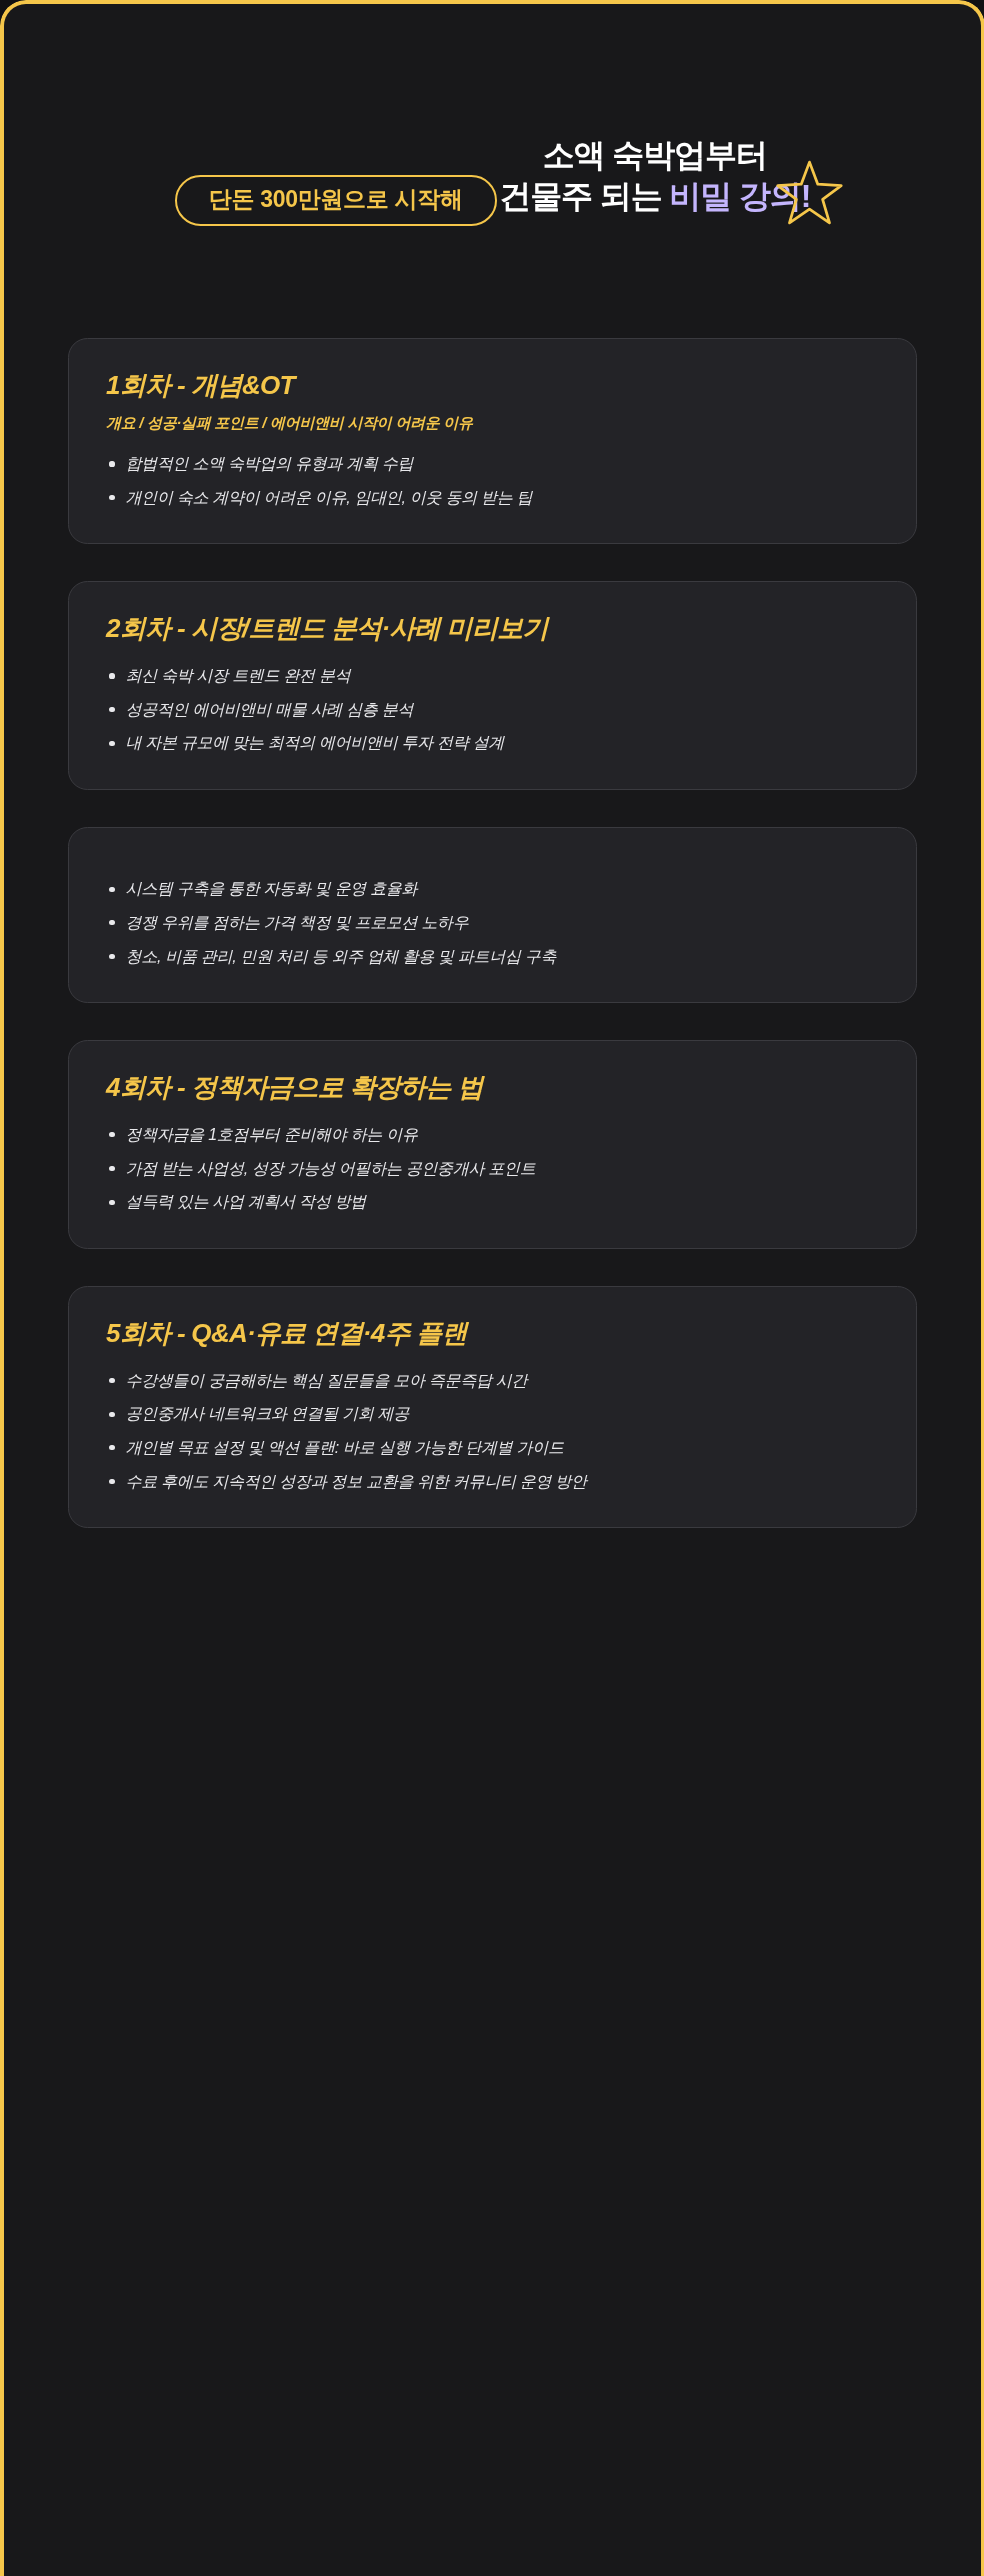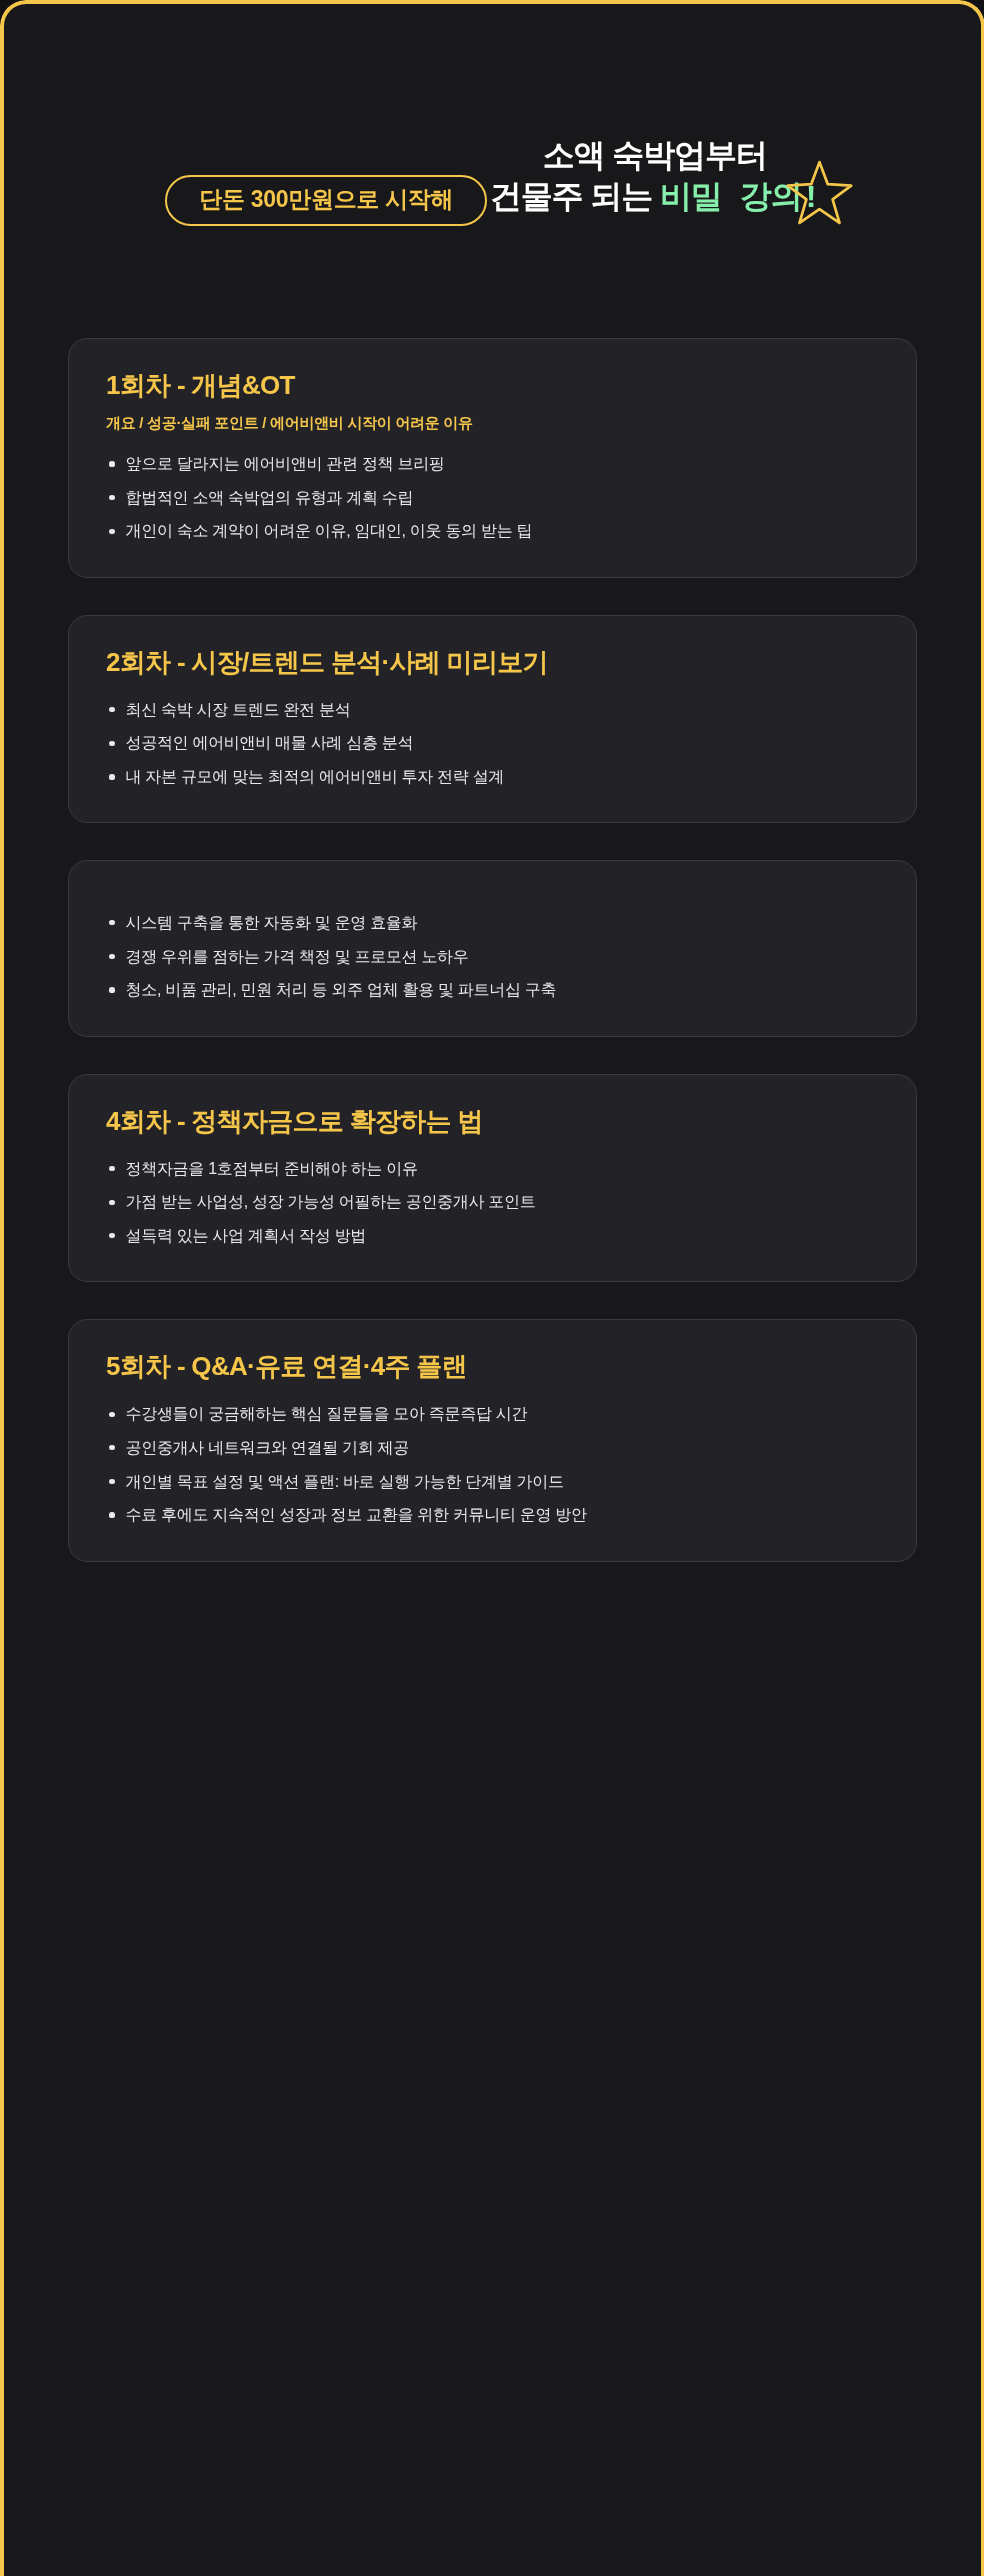--- a/index.html
+++ b/index.html
@@ -69,22 +69,21 @@
   }
   .title-line {
     color: #ffffff;
     font-size: 32px;
     font-weight: 800;
     letter-spacing: -1.1px;
     line-height: 1.28;
     white-space: nowrap;
   }
   .title-line .hl {
-    color: #86efac;
-    font-family: Liberation Mono, monospace;
+    color: #c4b5fd;
   }
   .underline {
     position: absolute;
     left: 492px;
     top: 163px;
     width: 189px;
     height: 5.2px;
     background: #f5c64a;
     border-radius: 3.4px;
   }
@@ -94,20 +93,21 @@
     top: 23px;
     width: 69px;
     height: 69px;
     color: #f5c64a;
   }
 
   
   .cards {
     margin-top: 112px;
     padding-bottom: 69px;
+    font-style: italic;
   }
   .card {
     background: #232327;
     border: 1.1px solid #3a3a3f;
     border-radius: 19.5px;
     padding: 30px 37px 34px;
     margin-bottom: 37px;
   }
   .card-title {
     color: #f5c64a;
@@ -169,21 +169,20 @@
         </svg>
       </div>
     </div>
 
     <div class="cards">
 
       <div class="card">
         <div class="card-title">1회차 - 개념&amp;OT</div>
         <div class="card-sub">개요 / 성공·실패 포인트 / 에어비앤비 시작이 어려운 이유</div>
         <ul class="bullets">
-          <li>앞으로 달라지는 에어비앤비 관련 정책 브리핑</li>
           <li>합법적인 소액 숙박업의 유형과 계획 수립</li>
           <li>개인이 숙소 계약이 어려운 이유, 임대인, 이웃 동의 받는 팁</li>
         </ul>
       </div>
 
       <div class="card">
         <div class="card-title">2회차 - 시장/트렌드 분석·사례 미리보기</div>
         <ul class="bullets">
           <li>최신 숙박 시장 트렌드 완전 분석</li>
           <li>성공적인 에어비앤비 매물 사례 심층 분석</li>

